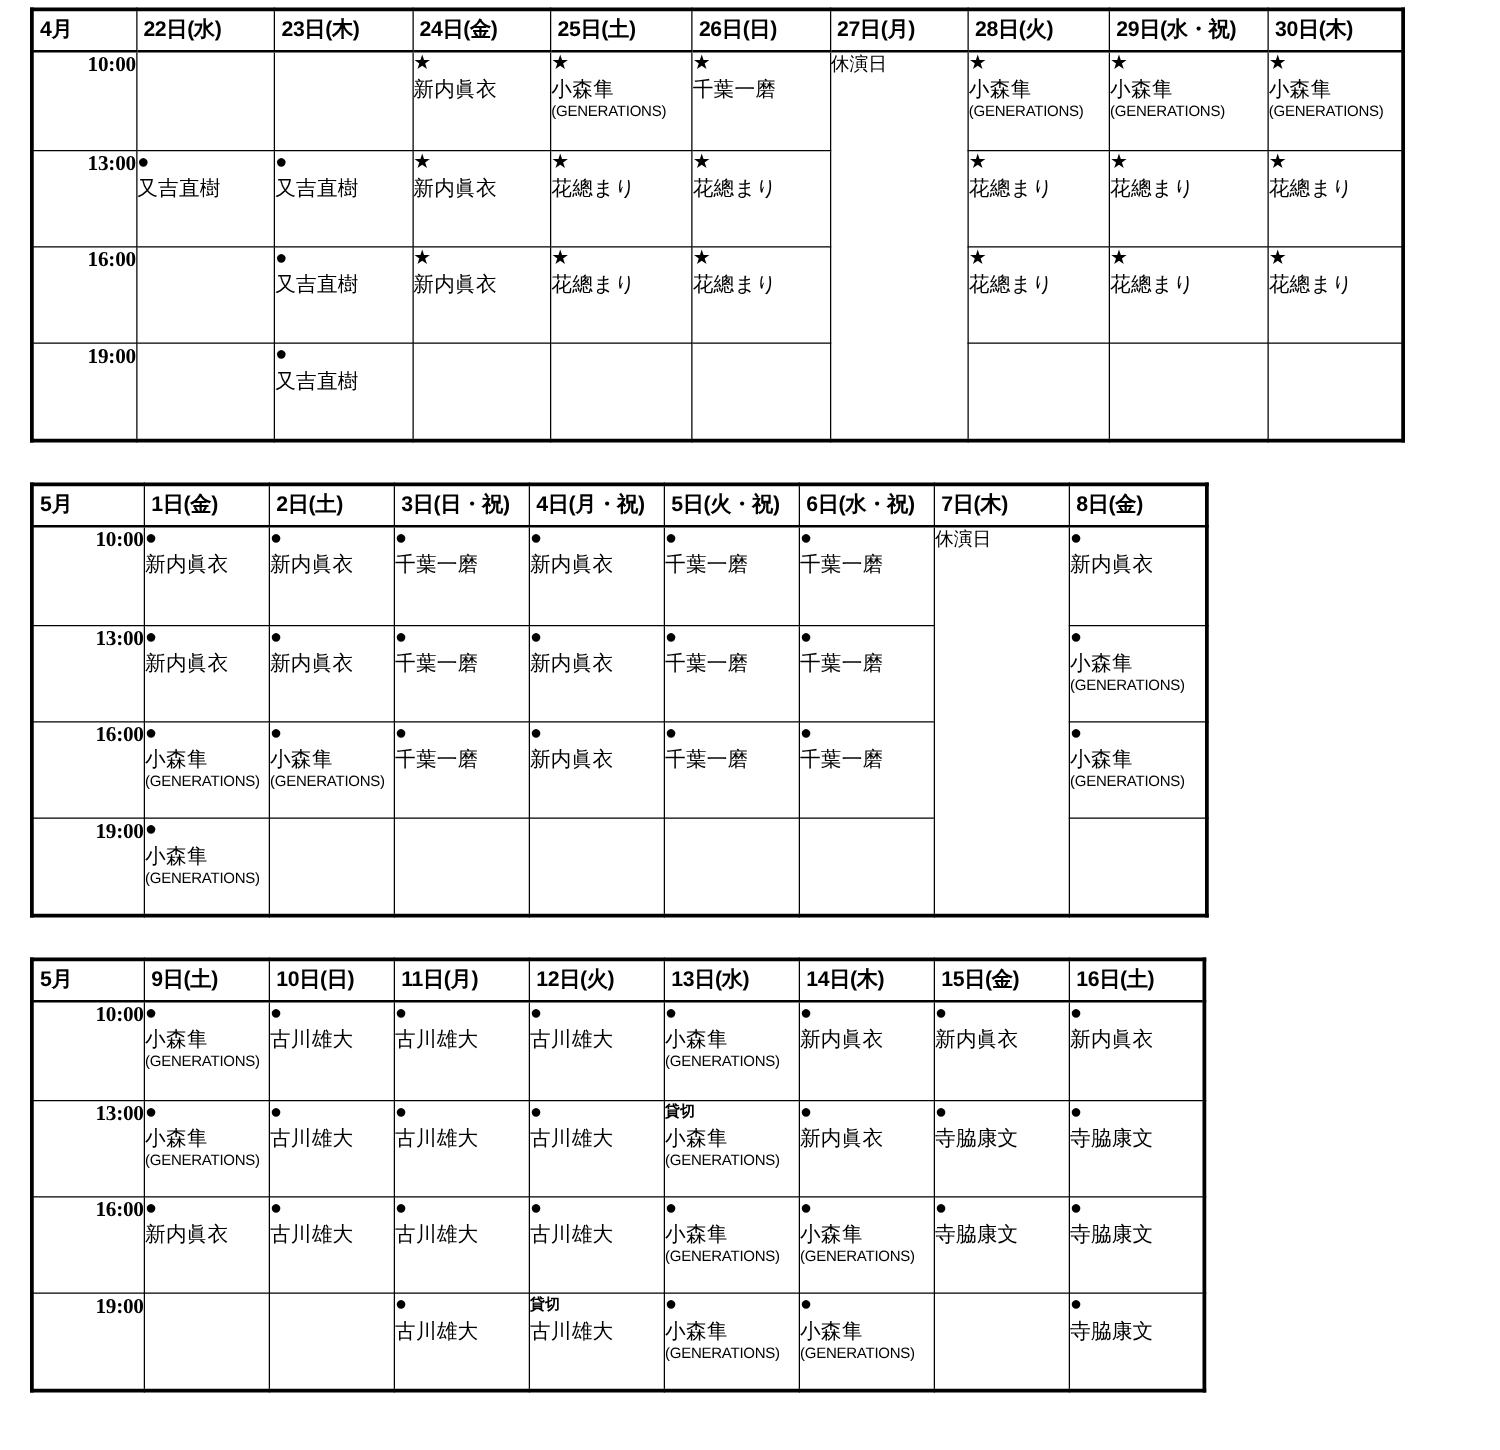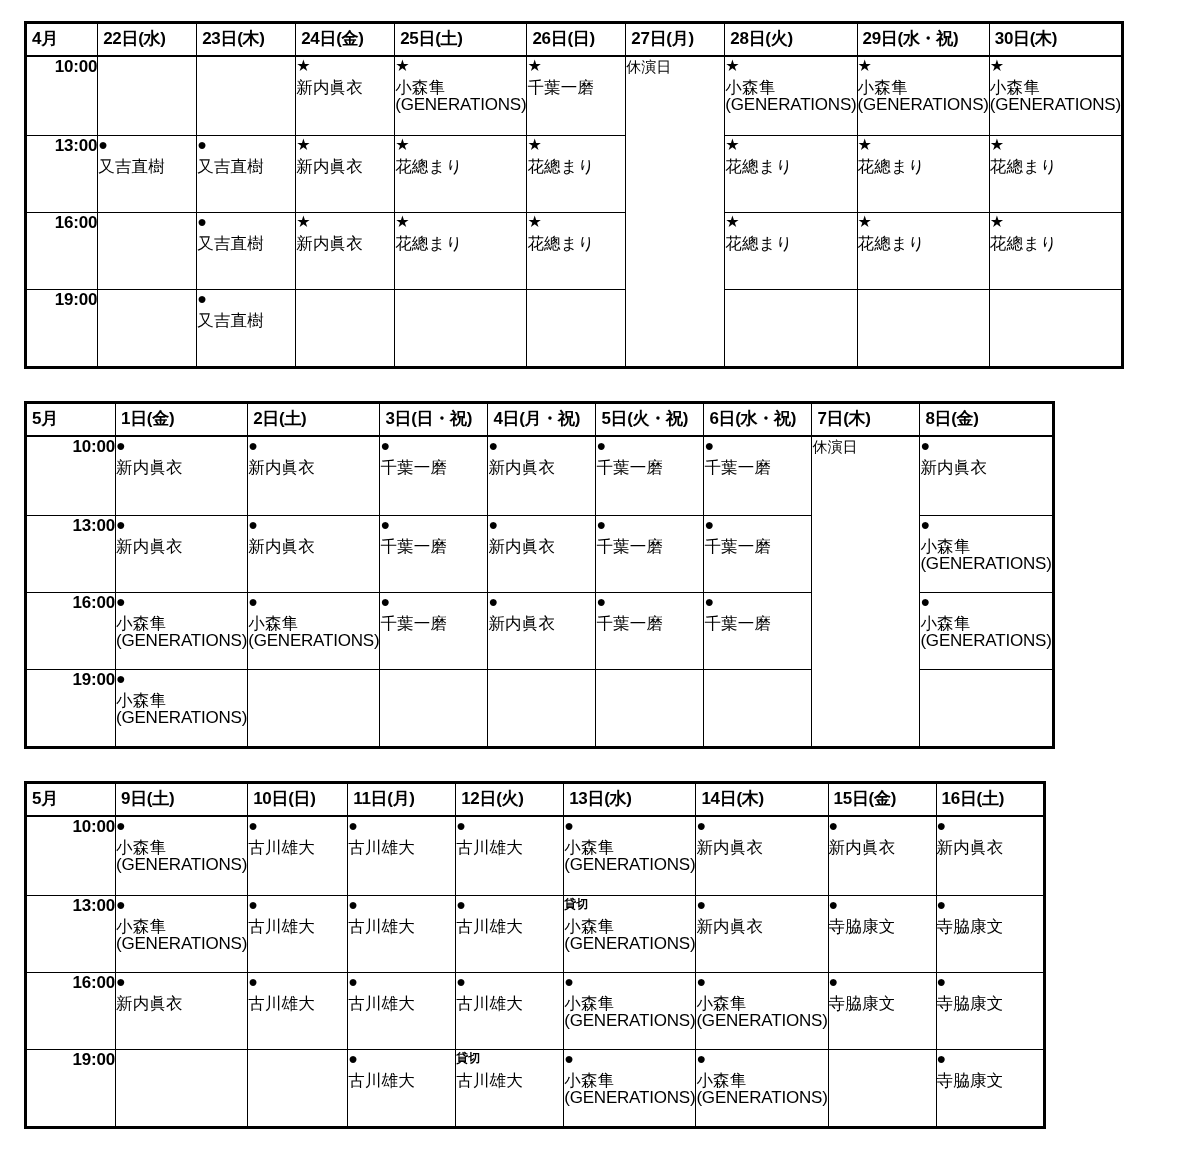--- a/index.html
+++ b/index.html
@@ -11,21 +11,21 @@
   body {
     width: 1200px;
     min-height: 1160px;
     font-family: "Liberation Sans", "DejaVu Sans", sans-serif;
     color: #000000;
     -webkit-font-smoothing: antialiased;
   }
   .page {
     width: 1148px;
     box-sizing: border-box;
-    padding: 21px 24px 20px 24px;
+    padding: 6px 24px 20px 24px;
   }
   .sched-table {
     border-collapse: collapse;
     table-layout: fixed;
     border: 3px solid #000000;
     background: #ffffff;
     margin-bottom: 32px;
   }
   .sched-table:last-child { margin-bottom: 0; }
 
@@ -52,20 +52,21 @@
   .hdr-month { }
 
   
   .time-cell {
     font-size: 17px;
     font-weight: bold;
     text-align: right;
     padding: 5px 10px 0 4px;
     white-space: nowrap;
     letter-spacing: -0.2px;
+    font-family: Liberation Serif, serif;
   }
 
   
   .show-cell {
     padding: 4px 5px 6px 6px;
     line-height: 1.0;
   }
   .mark {
     display: block;
     font-size: 16px;
@@ -83,21 +84,21 @@
   }
   .performer {
     display: block;
     font-size: 16.5px;
     line-height: 20px;
     letter-spacing: 0.2px;
     margin-top: 2px;
   }
   .group {
     display: block;
-    font-size: 17px;
+    font-size: 12px;
     line-height: 15px;
     letter-spacing: -0.2px;
   }
   .closed-cell {
     padding: 6px 5px 0 6px;
   }
   .closed-text {
     display: block;
     font-size: 15px;
     line-height: 20px;

